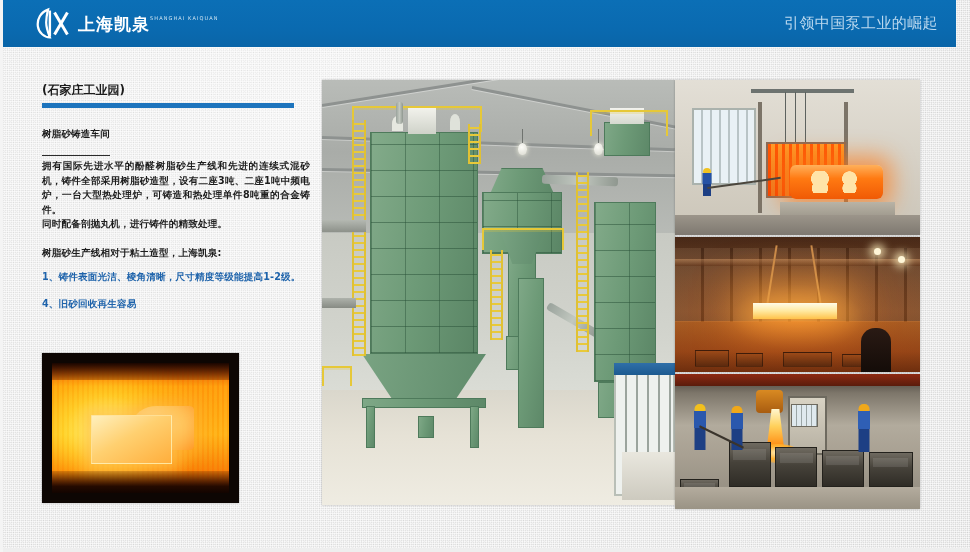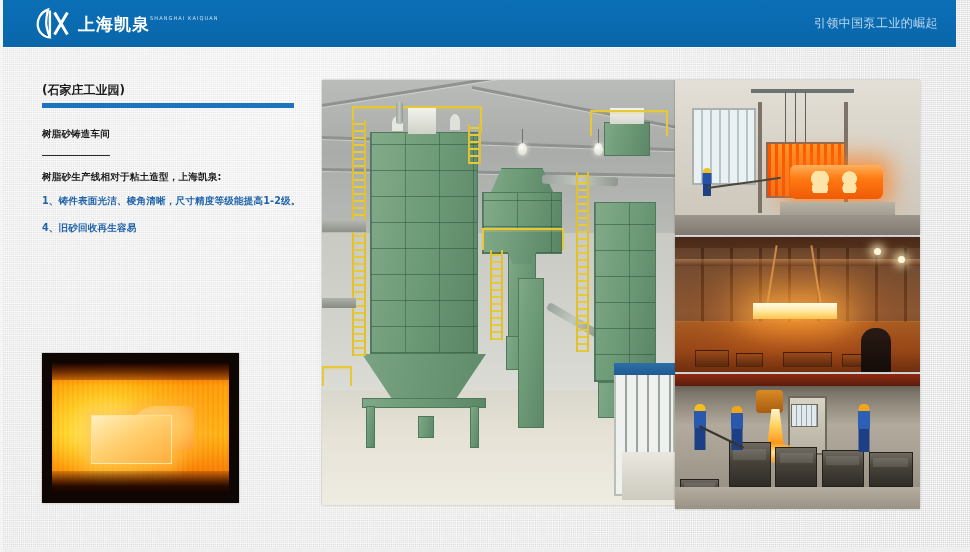--- a/index.html
+++ b/index.html
@@ -52,21 +52,21 @@
     font-size:17px; font-weight:bold; color:#ffffff; letter-spacing:1px;
     line-height:18px; white-space:nowrap;
   }
   #logo-en{
     font-size:5px; color:#cfe4f2; letter-spacing:1.1px; line-height:7px;
     white-space:nowrap; transform:scaleY(1.05);
   }
   #header-slogan{
     position:absolute; right:18px; top:0; height:47px;
     display:flex; align-items:center;
-    font-size:12px; color:#bcd9ef; letter-spacing:.4px; white-space:nowrap;
+    font-size:15px; color:#bcd9ef; letter-spacing:.4px; white-space:nowrap;
   }
 
   
   #left-col{ position:absolute; left:42px; top:82px; width:268px; z-index:4; }
 
   #title-row{ display:flex; align-items:baseline; gap:7px; }
   #page-title{
     font-size:22px; font-weight:bold; color:#141414; letter-spacing:.5px;
     line-height:26px; white-space:nowrap;
   }
@@ -382,20 +382,22 @@
 
   <div id="left-col">
 
     <div id="title-row">
       <div id="page-subtitle">(石家庄工业园)</div>
     </div>
     <div id="title-rule"></div>
 
     <div id="body-block">
       <div id="sec-heading">树脂砂铸造车间</div>
+      <div class="para">拥有国际先进水平的酚醛树脂砂生产线和先进的连续式混砂机，铸件全部采用树脂砂造型，设有二座3吨、二座1吨中频电炉，一台大型热处理炉，可铸造和热处理单件8吨重的合金铸件。</div>
+      <div class="para para-2">同时配备剖抛丸机，进行铸件的精致处理。</div>
 
       <div id="intro-line">树脂砂生产线相对于粘土造型，上海凯泉:</div>
 
       <div id="bullets">
         <div class="bullet">1、铸件表面光洁、棱角清晰，尺寸精度等级能提高1-2级。</div>
         <div class="bullet">4、旧砂回收再生容易</div>
       </div>
     </div>
   </div>
 

